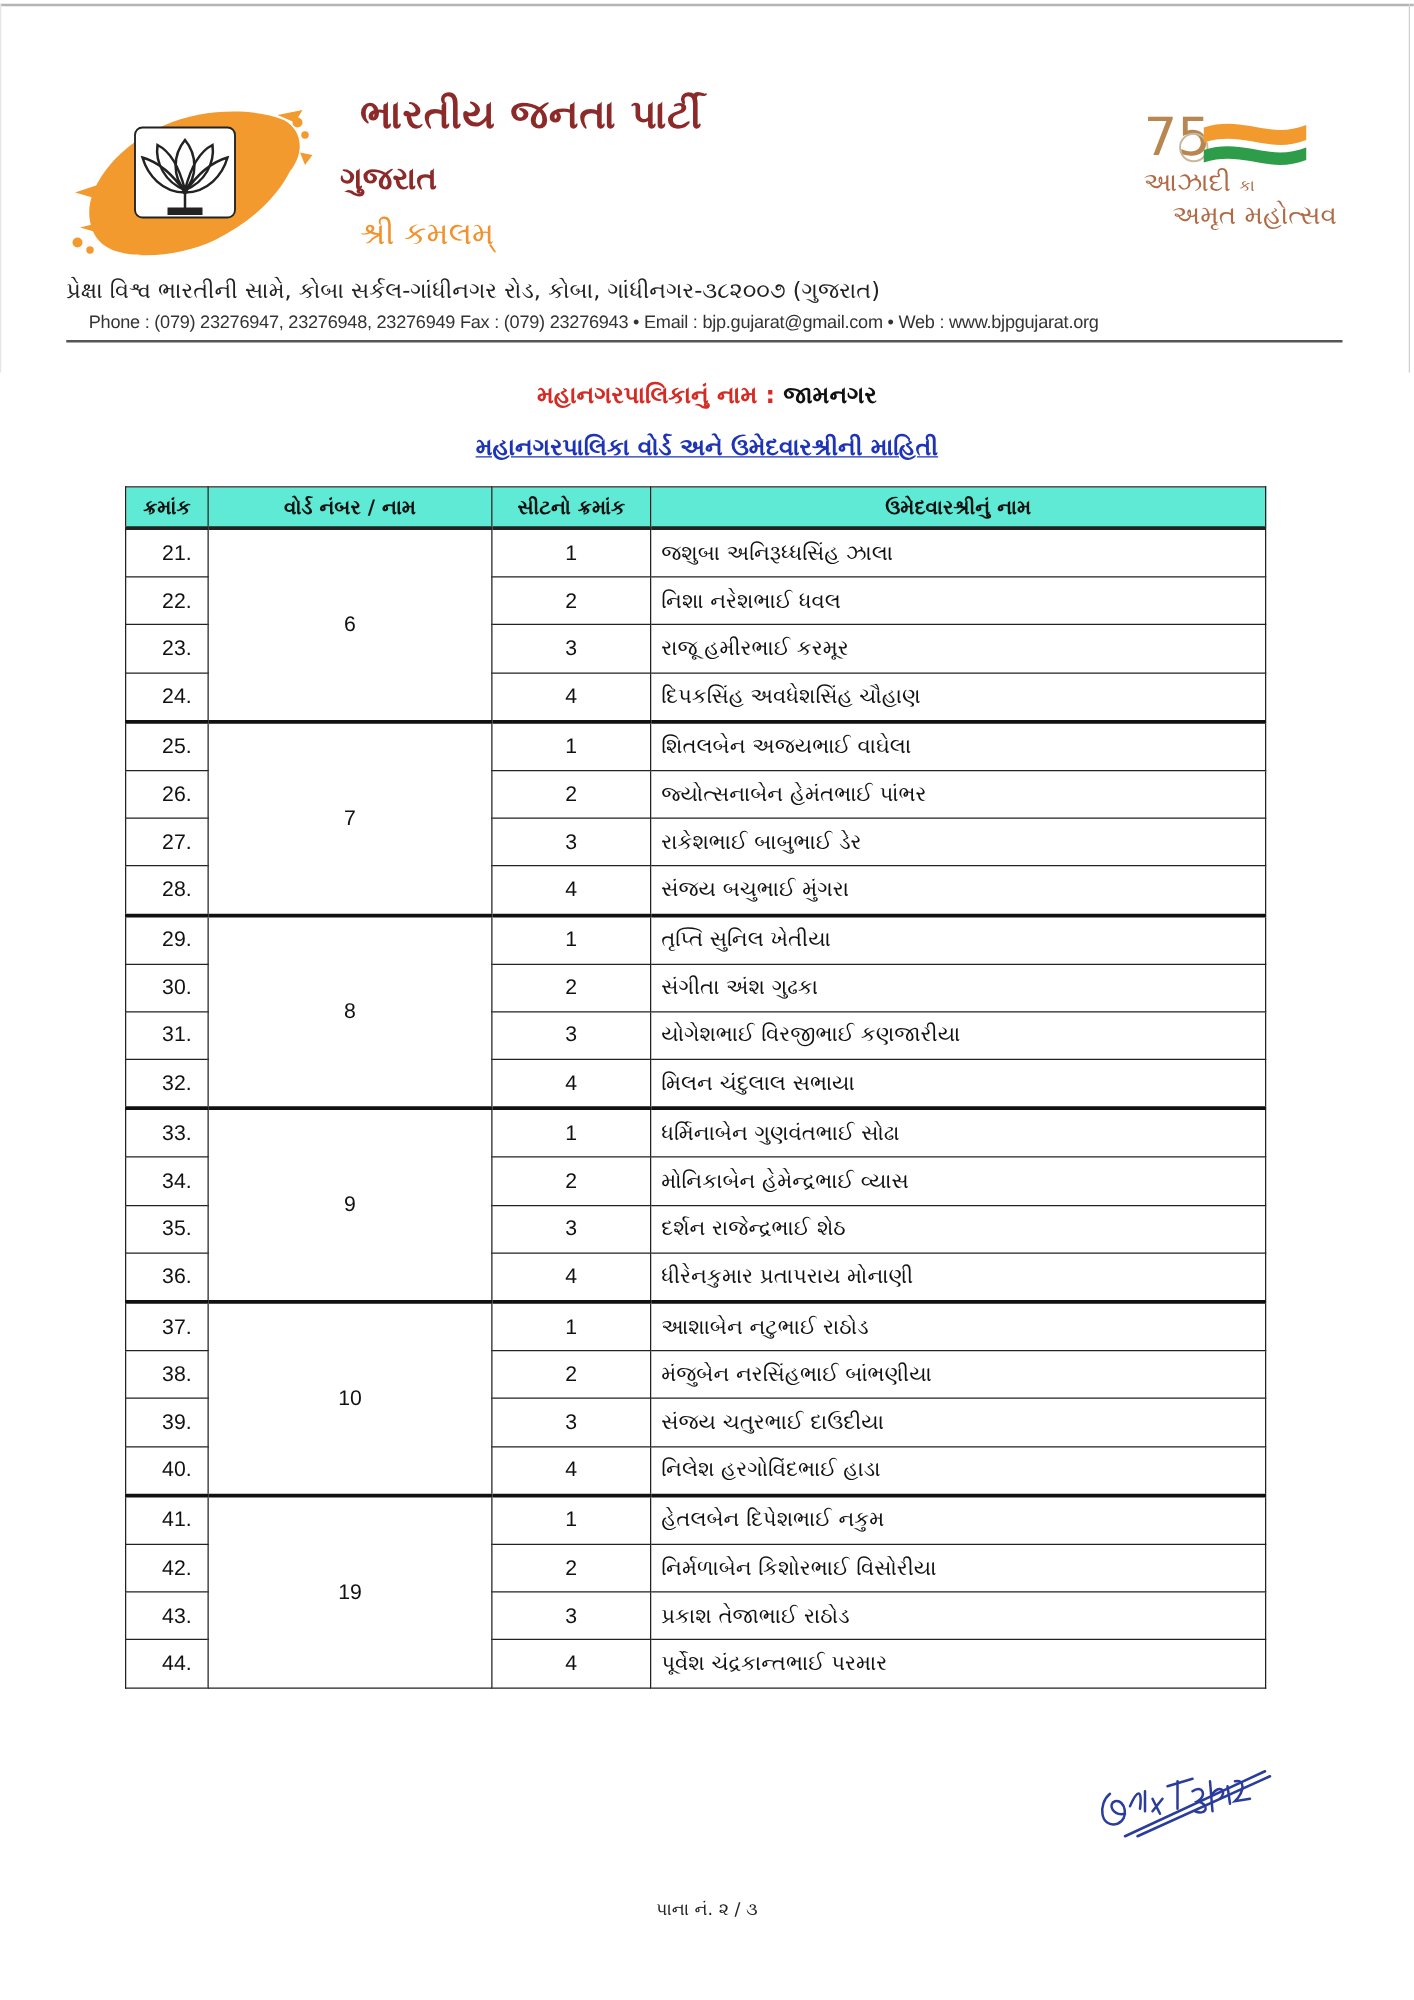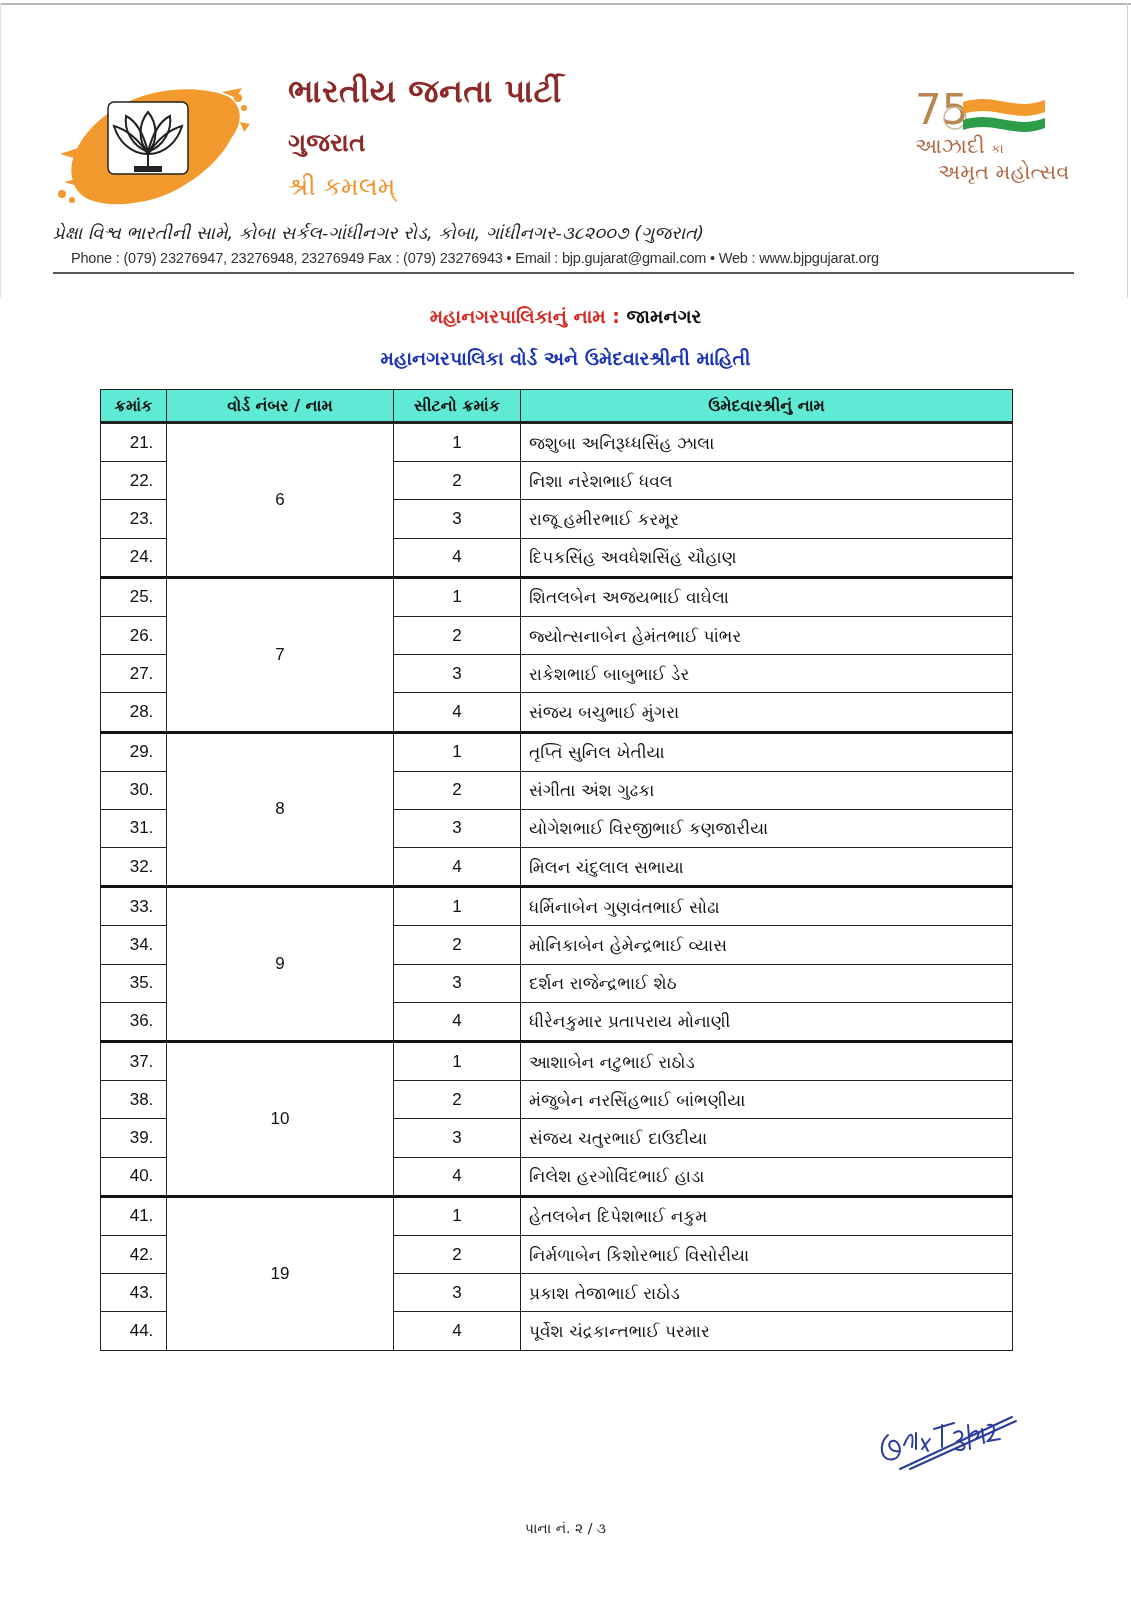--- a/index.html
+++ b/index.html
@@ -7,37 +7,37 @@
     width: 1131px; height: 1600px; background: #ffffff; position: relative; overflow: hidden;
     font-family: "DejaVu Sans", sans-serif; color: #111;
   }
   .top-rule { position: absolute; left: 0; top: 3px; width: 1131px; height: 2px; background: #b5b5b5; }
   .right-rule { position: absolute; right: 3px; top: 3px; width: 1px; height: 295px; background: #d0d0d0; }
   .left-rule { position: absolute; left: 0px; top: 3px; width: 1px; height: 295px; background: #e6e6e6; }
 
   
   .logo { position: absolute; left: 52px; top: 82px; width: 200px; height: 130px; }
   .party-title { position: absolute; left: 288px; top: 72px; font-size: 32px; font-weight: bold; color: #8c2a2a; letter-spacing: 0.5px; }
-  .state { position: absolute; left: 288px; top: 128px; font-size: 25px; font-weight: bold; color: #8c2a2a; }
+  .state { position: absolute; left: 272px; top: 128px; font-size: 25px; font-weight: bold; color: #8c2a2a; }
   .office { position: absolute; left: 288px; top: 172px; font-size: 25px; color: #f1922f; }
 
   .azadi { position: absolute; left: 905px; top: 82px; width: 190px; height: 115px; }
   .azadi-l1 { position: absolute; left: 915px; top: 134px; font-size: 21px; color: #b06a45; }
   .azadi-ka { font-size: 13px; }
   .azadi-l2 { position: absolute; left: 938px; top: 160px; font-size: 21px; color: #b06a45; }
 
-  .address { position: absolute; left: 53px; top: 222px; font-size: 18px; color: #222; font-style: italic; }
+  .address { position: absolute; left: 53px; top: 222px; font-size: 18px; color: #222; }
   .contact { position: absolute; left: 53px; top: 250px; font-size: 14.5px; color: #333; font-family: "Liberation Sans", sans-serif; letter-spacing: -0.2px; margin-left: 18px; }
   .lh-rule { position: absolute; left: 53px; top: 272px; width: 1021px; height: 2px; background: #555; }
 
   
   .muni-line { position: absolute; left: 0; width: 1131px; top: 305px; text-align: center; font-size: 19px; font-weight: bold; }
   .muni-label { color: #d42c24; }
   .muni-value { color: #111; }
-  .info-heading { position: absolute; left: 0; width: 1131px; top: 347px; text-align: center; font-size: 19px; font-weight: bold; color: #1d34b7; }
+  .info-heading { position: absolute; left: 0; width: 1131px; top: 347px; text-align: center; font-size: 19px; font-weight: bold; color: #1d34b7; text-decoration: underline; }
 
   
   table.cand { position: absolute; left: 100px; top: 389px; width: 912px; border-collapse: collapse; table-layout: fixed; }
   table.cand th, table.cand td { border: 1.5px solid #222; padding: 0; }
   table.cand th { background: #5eead4; height: 31px; font-size: 16px; font-weight: bold; color: #111; border-bottom: 3px solid #222; }
   table.cand td { height: 37.2px; font-size: 17px; }
   td.sr { padding-left: 16px !important; text-align: center; font-family: "Liberation Sans", sans-serif; font-size: 18px; }
   td.ward { text-align: center; vertical-align: middle; font-family: "Liberation Sans", sans-serif; font-size: 18px; }
   td.seat { text-align: center; font-family: "Liberation Sans", sans-serif; font-size: 18px; }
   td.name { padding-left: 8px !important; text-align: left; font-size: 18px; }

